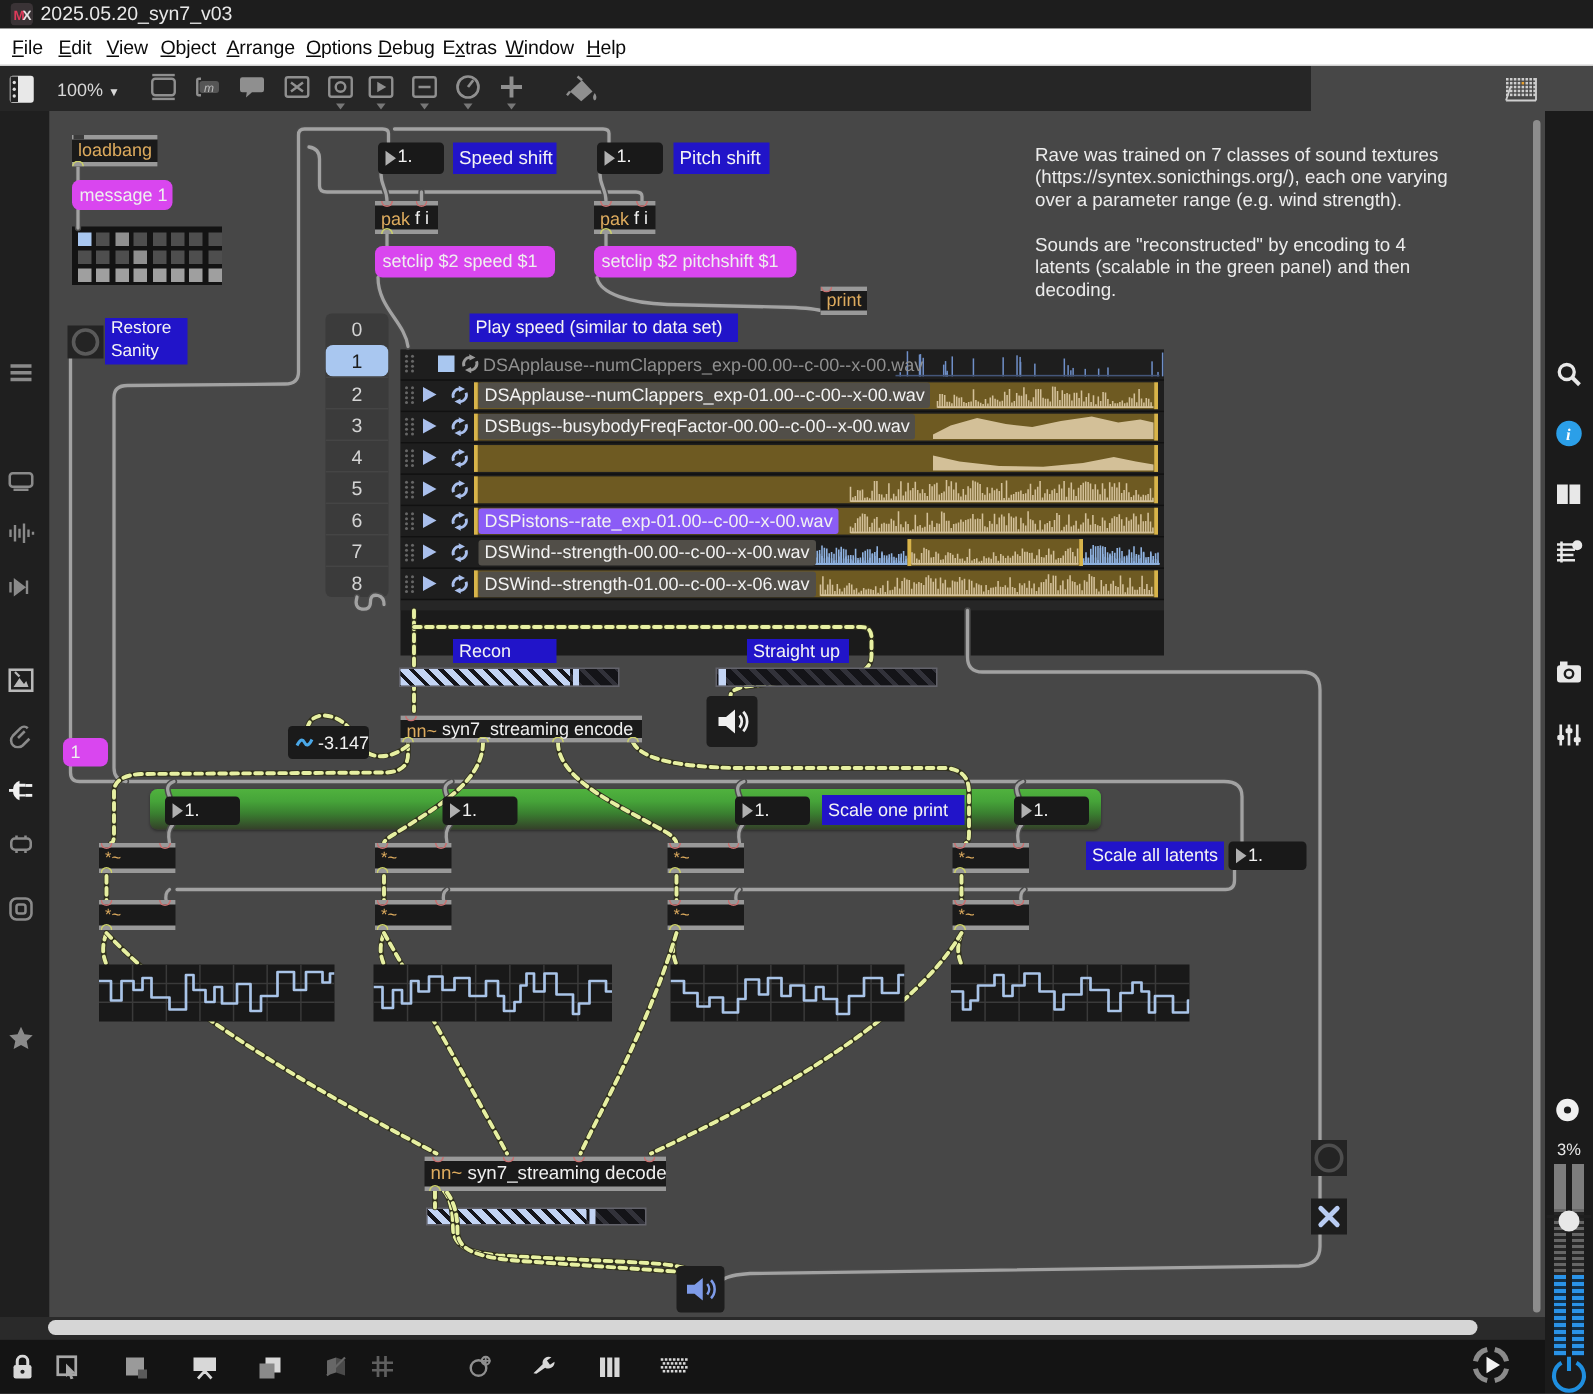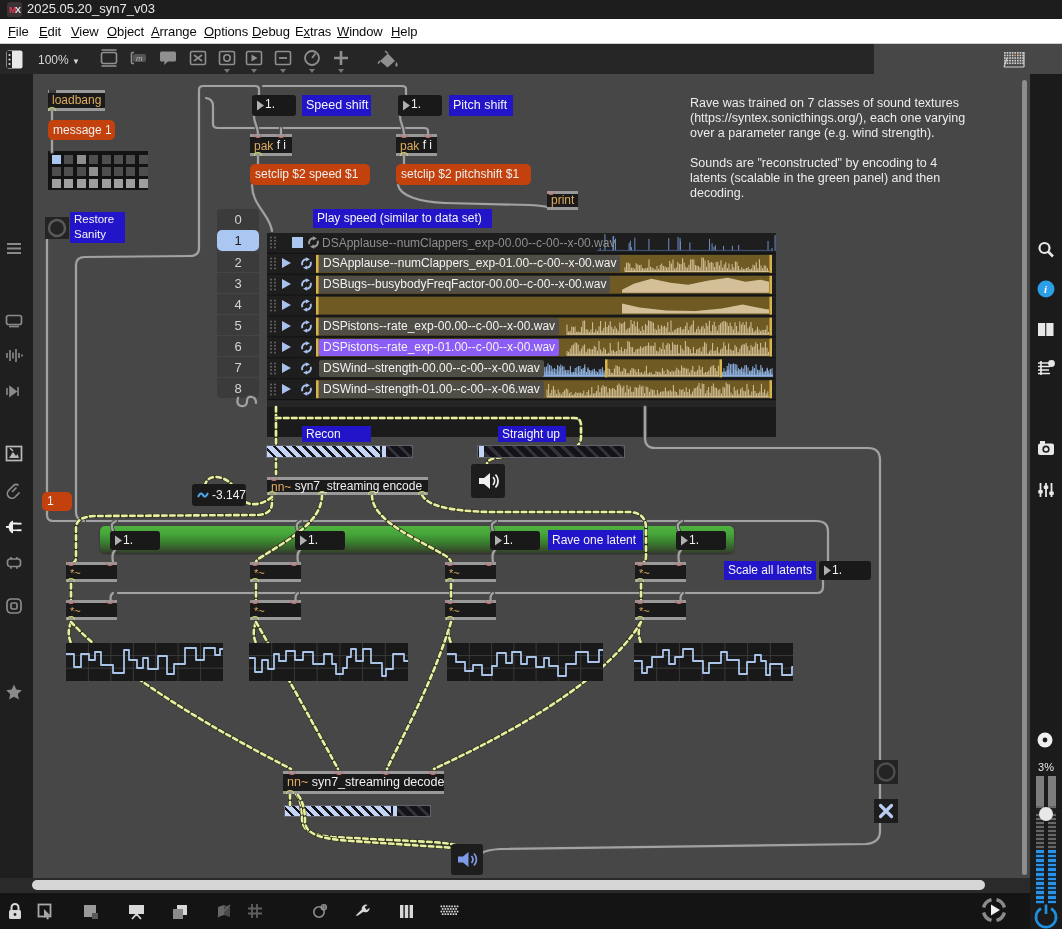--- a/index.html
+++ b/index.html
@@ -11,21 +11,21 @@
 #rightbar{position:absolute;left:1030px;top:74px;width:32px;height:855px;background:#1b1b1b}
 #canvas{position:absolute;left:33px;top:74px;width:997px;height:804px;background:#474747}
 #cords{position:absolute;left:0;top:0;pointer-events:none}
 #hscrolltrack{position:absolute;left:0;top:878px;width:1030px;height:15px;background:#2a2a2a}
 #hscroll{position:absolute;left:32px;top:880px;width:953px;height:10px;background:#d6d6d6;border-radius:5px}
 #statusbar{position:absolute;left:0;top:893px;width:1030px;height:36px;background:#141414}
 body>div{position:absolute}
 .ob{background:#1a1a1a;border-top:3px solid #999;border-bottom:3px solid #999;color:#f0f0f0;white-space:pre;overflow:visible}
 .ob>span,.ob>b{display:inline-block;vertical-align:middle}
 .org{color:#ddab5e}
-.mb{background:#c2410c;border-radius:5px;color:#efefef;white-space:pre}
+.mb{background:#d946ef;border-radius:5px;color:#efefef;white-space:pre}
 .cb{background:#2114c9;color:#f4f4f4}
 .fn{background:#191919;border-radius:3px;color:#f2f2f2;white-space:nowrap}
 .fn span{line-height:inherit;display:inline-block;vertical-align:top;margin-top:2px}
 .inl{position:absolute;top:-3px;width:8px;height:4px;border-radius:0 0 5px 5px;background:transparent;border:1.6px solid #c87070;border-top:none}
 .outl{position:absolute;bottom:-3px;width:8px;height:4px;border-radius:5px 5px 0 0;background:transparent;border:1.6px solid #cdd26a;border-bottom:none}
 </style></head><body>
 <div id="titlebar">
     <svg width="15" height="15" style="position:absolute;left:7px;top:2px">
       <rect x="0" y="0" width="15" height="15" rx="3" fill="#3a3336"></rect>
       <text x="2" y="11" font-size="9" font-weight="bold" fill="#e03a5a" font-family="Liberation Sans,sans-serif">M</text>
@@ -429,21 +429,20 @@
       <circle cx="2" cy="8.1" r="1" fill="#666"></circle>
       <circle cx="6" cy="8.1" r="1" fill="#666"></circle>
       <circle cx="2" cy="11.399999999999999" r="1" fill="#666"></circle>
       <circle cx="6" cy="11.399999999999999" r="1" fill="#666"></circle>
     </svg>
     <div style="position:absolute;left:15px;top:88.05px;width:0;height:0;border-top:5.5px solid transparent;border-bottom:5.5px solid transparent;border-left:9.5px solid #a9bfec"></div>
     <svg width="13" height="13" style="position:absolute;left:33px;top:87.05px">
       <path d="M2.3 8.2 A4.4 4.4 0 0 1 6.5 2.3 M10.7 4.8 A4.4 4.4 0 0 1 6.5 10.7" fill="none" stroke="#a9bfec" stroke-width="1.9"></path>
       <path d="M5.8 0.2 L10 2.3 L6 4.4 Z M7.2 12.8 L3 10.7 L7 8.6 Z" fill="#a9bfec"></path>
     </svg>
-    <div style="position:absolute;left:52px;top:85.1px;height:16.9px;line-height:16.9px;font-size:12px;color:#f2f2f2;white-space:nowrap;background:#514e48;border-radius:2px;padding:0 4px">DSPistons--rate_exp-00.00--c-00--x-00.wav</div>
     <svg width="8" height="13" style="position:absolute;left:2px;top:107.95px">
       <circle cx="2" cy="1.5" r="1" fill="#666"></circle>
       <circle cx="6" cy="1.5" r="1" fill="#666"></circle>
       <circle cx="2" cy="4.8" r="1" fill="#666"></circle>
       <circle cx="6" cy="4.8" r="1" fill="#666"></circle>
       <circle cx="2" cy="8.1" r="1" fill="#666"></circle>
       <circle cx="6" cy="8.1" r="1" fill="#666"></circle>
       <circle cx="2" cy="11.399999999999999" r="1" fill="#666"></circle>
       <circle cx="6" cy="11.399999999999999" r="1" fill="#666"></circle>
     </svg>
@@ -694,21 +693,21 @@
     </svg><span style="margin-left:13px">1.</span></div>
 <div class="fn" style="left:295px;top:531px;width:50px;height:19px;font-size:12px"><svg width="10" height="19" style="position:absolute;left:3px;top:0">
       <path d="M2 4.5 L9 9.5 L2 14.5 Z" fill="#b0b0b0"></path>
     </svg><span style="margin-left:13px">1.</span></div>
 <div class="fn" style="left:490px;top:531px;width:50px;height:19px;font-size:12px"><svg width="10" height="19" style="position:absolute;left:3px;top:0">
       <path d="M2 4.5 L9 9.5 L2 14.5 Z" fill="#b0b0b0"></path>
     </svg><span style="margin-left:13px">1.</span></div>
 <div class="fn" style="left:676px;top:531px;width:50px;height:19px;font-size:12px"><svg width="10" height="19" style="position:absolute;left:3px;top:0">
       <path d="M2 4.5 L9 9.5 L2 14.5 Z" fill="#b0b0b0"></path>
     </svg><span style="margin-left:13px">1.</span></div>
-<div class="cb" style="left:548px;top:530px;width:95px;height:20px;font-size:12px;padding-left:4px;line-height:20px;white-space:pre;">Rave one latent</div>
+<div class="cb" style="left:548px;top:530px;width:95px;height:20px;font-size:12px;padding-left:4px;line-height:20px;white-space:pre;">Scale one print</div>
 <div class="cb" style="left:724px;top:561px;width:92px;height:19px;font-size:12px;padding-left:4px;line-height:19px;white-space:pre;">Scale all latents</div>
 <div class="fn" style="left:819px;top:561px;width:52px;height:19px;font-size:12px"><svg width="10" height="19" style="position:absolute;left:3px;top:0">
       <path d="M2 4.5 L9 9.5 L2 14.5 Z" fill="#b0b0b0"></path>
     </svg><span style="margin-left:13px">1.</span></div>
 <div class="ob" style="left:66px;top:562px;width:51px;height:20px;font-size:11px;padding-left:4px;line-height:14px"><span class="org">*~</span><i class="inl" style="left:1px"></i><i class="inl" style="left:40px"></i><i class="outl" style="left:1px"></i></div>
 <div class="ob" style="left:66px;top:600px;width:51px;height:20px;font-size:11px;padding-left:4px;line-height:14px"><span class="org">*~</span><i class="inl" style="left:1px"></i><i class="inl" style="left:40px"></i><i class="outl" style="left:1px"></i></div>
 <div class="ob" style="left:250px;top:562px;width:51px;height:20px;font-size:11px;padding-left:4px;line-height:14px"><span class="org">*~</span><i class="inl" style="left:1px"></i><i class="inl" style="left:40px"></i><i class="outl" style="left:1px"></i></div>
 <div class="ob" style="left:250px;top:600px;width:51px;height:20px;font-size:11px;padding-left:4px;line-height:14px"><span class="org">*~</span><i class="inl" style="left:1px"></i><i class="inl" style="left:40px"></i><i class="outl" style="left:1px"></i></div>
 <div class="ob" style="left:445px;top:562px;width:51px;height:20px;font-size:11px;padding-left:4px;line-height:14px"><span class="org">*~</span><i class="inl" style="left:1px"></i><i class="inl" style="left:40px"></i><i class="outl" style="left:1px"></i></div>
 <div class="ob" style="left:445px;top:600px;width:51px;height:20px;font-size:11px;padding-left:4px;line-height:14px"><span class="org">*~</span><i class="inl" style="left:1px"></i><i class="inl" style="left:40px"></i><i class="outl" style="left:1px"></i></div>

